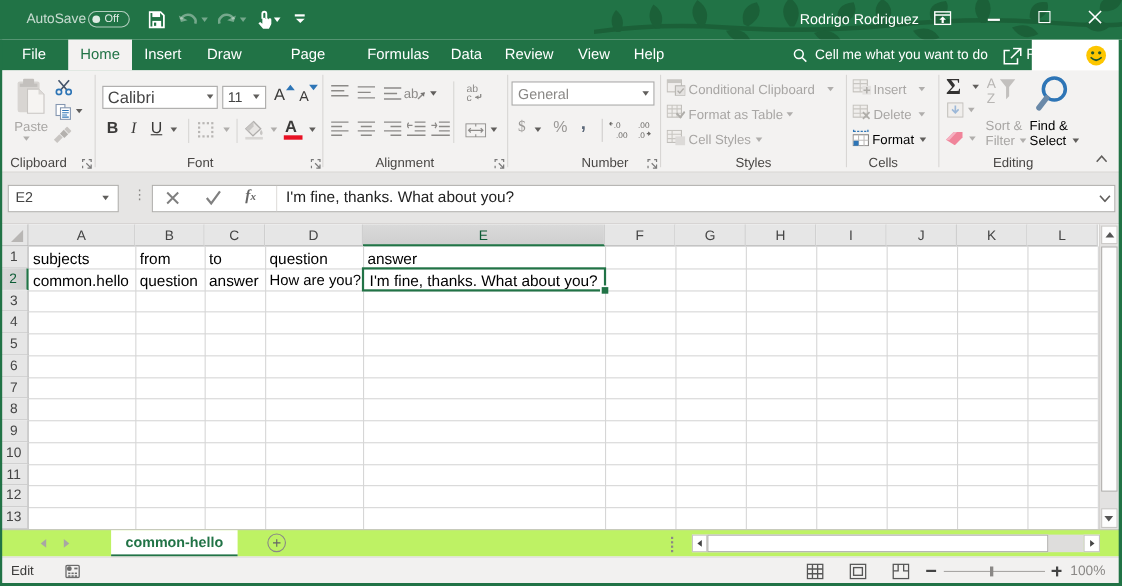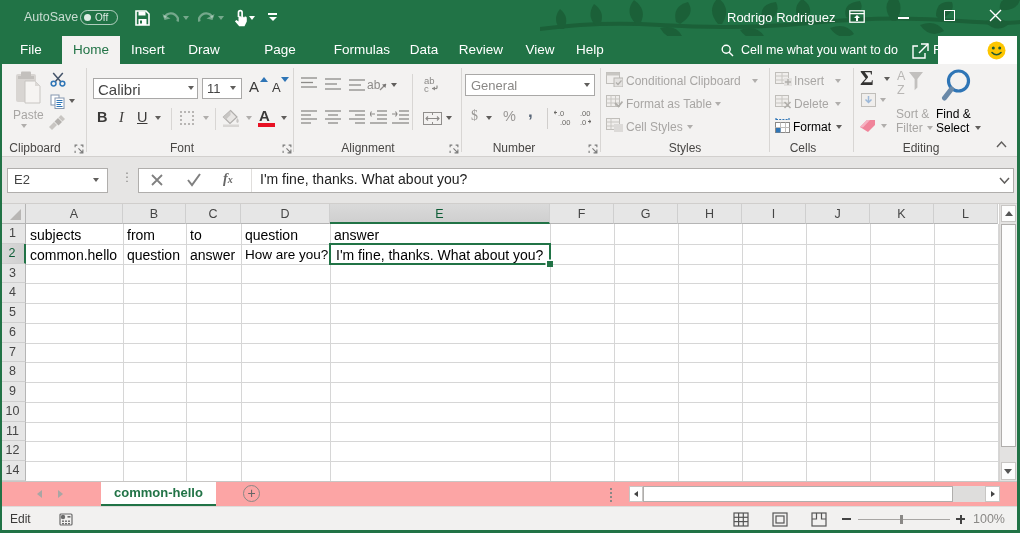--- a/index.html
+++ b/index.html
@@ -29,21 +29,21 @@
   #fbar { left:0; top:157px; width:1020px; height:47px; background:#e6e5e4; border-bottom:1px solid #d0cecc; }
   .whitebox { position:absolute; background:#fff; border:1px solid #b0aeac; }
 
   
   #sheet { left:0; top:204px; width:1020px; height:277px; background:#fff; }
   .colhdr { position:absolute; top:0; height:20px; background:#e6e6e6; border-right:1px solid #cfcfcf; text-align:center; font-size:12.5px; color:#454545; line-height:20px; }
   .rowhdr { position:absolute; left:0; width:26px; background:#e6e6e6; border-bottom:1px solid #cfcfcf; text-align:center; font-size:12.5px; color:#454545; }
   .cell { position:absolute; font-size:14px; color:#000; white-space:nowrap; }
 
   
-  #tabsbar { left:0; top:481px; width:1020px; height:25px; background:#fca5a5; border-top:1px solid #c8c6c4; }
+  #tabsbar { left:0; top:481px; width:1020px; height:25px; background:#bef264; border-top:1px solid #c8c6c4; }
   #statusbar { left:0; top:506px; width:1020px; height:24px; background:#f2f1f0; border-top:1px solid #dedcda; }
   #bottomedge { left:0; top:530px; width:1020px; height:3px; background:#217346; }
   .edge { position:absolute; width:2px; background:#217346; }
 </style>
 </head>
 <body>
 <div id="stage">
 
   <div class="abs" id="titlebar">
     <svg class="abs" style="left:540px;top:0" width="480" height="36" viewBox="0 0 480 36">
@@ -153,21 +153,21 @@
     <div class="gsep" style="left:86px;"></div>
     <div class="gsep" style="left:293px;"></div>
     <div class="gsep" style="left:461px;"></div>
     <div class="gsep" style="left:600px;"></div>
     <div class="gsep" style="left:769px;"></div>
     <div class="gsep" style="left:853px;"></div>
 
     <div class="glabel" style="left:-25px;">Clipboard</div>
     <div class="glabel" style="left:122px;">Font</div>
     <div class="glabel" style="left:308px;">Alignment</div>
-    <div class="glabel" style="left:454px;text-align:center;">Number</div>
+    <div class="glabel" style="left:490px;text-align:center;">Number</div>
     <div class="glabel" style="left:625px;">Styles</div>
     <div class="glabel" style="left:743px;">Cells</div>
     <div class="glabel" style="left:861px;">Editing</div>
 
     <svg class="dlg" style="left:74px;top:80px" width="9" height="9" viewBox="0 0 9 9">
         <path d="M1 3 V1 H3 M6 1 H8 V3 M1 6 V8 M4 4 L8 8 M8 5 V8 H5" stroke="#7a7a7a" fill="none"></path>
       </svg>
     <svg class="dlg" style="left:282px;top:80px" width="9" height="9" viewBox="0 0 9 9">
         <path d="M1 3 V1 H3 M6 1 H8 V3 M1 6 V8 M4 4 L8 8 M8 5 V8 H5" stroke="#7a7a7a" fill="none"></path>
       </svg>
@@ -520,21 +520,21 @@
       <div class="rowhdr" style="top:158.39px;height:19.77px;line-height:19.77px;border-right:1px solid #b5b5b5;">8</div>
       <div class="abs" style="left:26px;top:178.16px;width:972px;height:1px;background:#d6d6d6;"></div>
       <div class="rowhdr" style="top:178.16px;height:19.77px;line-height:19.77px;border-right:1px solid #b5b5b5;">9</div>
       <div class="abs" style="left:26px;top:197.93px;width:972px;height:1px;background:#d6d6d6;"></div>
       <div class="rowhdr" style="top:197.93px;height:19.77px;line-height:19.77px;border-right:1px solid #b5b5b5;">10</div>
       <div class="abs" style="left:26px;top:217.70000000000002px;width:972px;height:1px;background:#d6d6d6;"></div>
       <div class="rowhdr" style="top:217.7px;height:19.77px;line-height:19.77px;border-right:1px solid #b5b5b5;">11</div>
       <div class="abs" style="left:26px;top:237.47px;width:972px;height:1px;background:#d6d6d6;"></div>
       <div class="rowhdr" style="top:237.47px;height:19.77px;line-height:19.77px;border-right:1px solid #b5b5b5;">12</div>
       <div class="abs" style="left:26px;top:257.24px;width:972px;height:1px;background:#d6d6d6;"></div>
-      <div class="rowhdr" style="top:257.24px;height:19.77px;line-height:19.77px;border-right:1px solid #b5b5b5;">14</div>
+      <div class="rowhdr" style="top:257.24px;height:19.77px;line-height:19.77px;border-right:1px solid #b5b5b5;">13</div>
       <div class="abs" style="left:26px;top:277.01px;width:972px;height:1px;background:#d6d6d6;"></div>
       <div class="abs" style="left:123px;top:20px;width:1px;height:257.01px;background:#d6d6d6;"></div>
       <div class="abs" style="left:186px;top:20px;width:1px;height:257.01px;background:#d6d6d6;"></div>
       <div class="abs" style="left:241px;top:20px;width:1px;height:257.01px;background:#d6d6d6;"></div>
       <div class="abs" style="left:330px;top:20px;width:1px;height:257.01px;background:#d6d6d6;"></div>
       <div class="abs" style="left:550px;top:20px;width:1px;height:257.01px;background:#d6d6d6;"></div>
       <div class="abs" style="left:614px;top:20px;width:1px;height:257.01px;background:#d6d6d6;"></div>
       <div class="abs" style="left:678px;top:20px;width:1px;height:257.01px;background:#d6d6d6;"></div>
       <div class="abs" style="left:742px;top:20px;width:1px;height:257.01px;background:#d6d6d6;"></div>
       <div class="abs" style="left:806px;top:20px;width:1px;height:257.01px;background:#d6d6d6;"></div>

